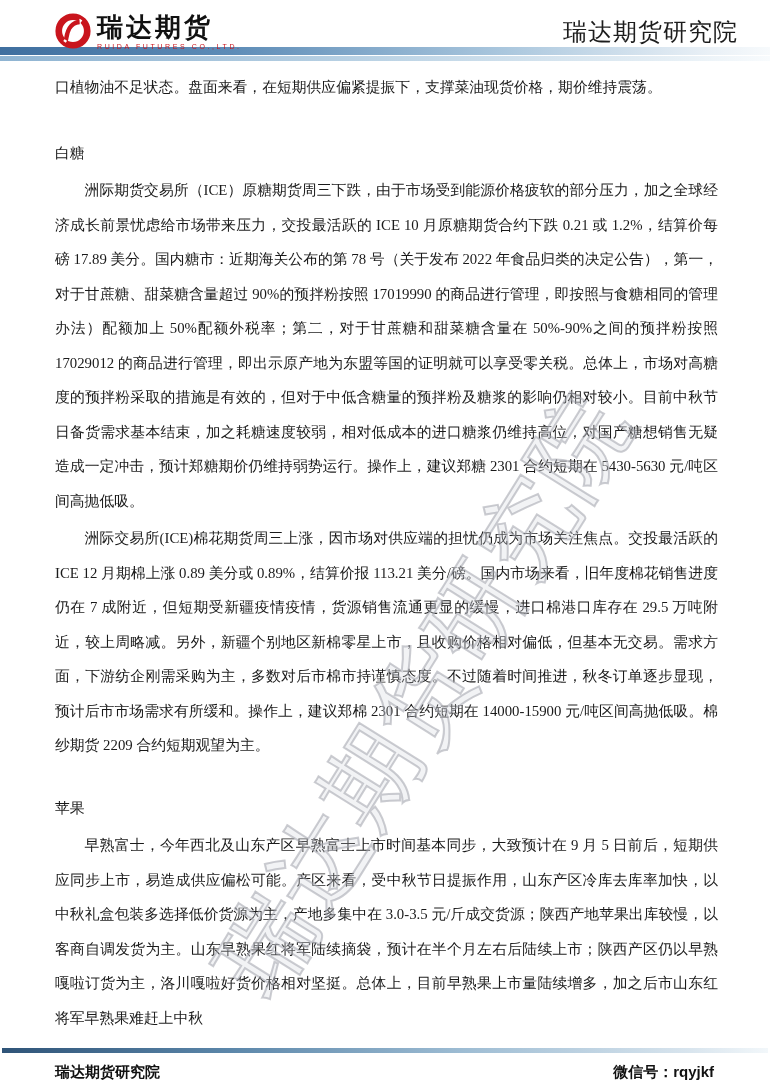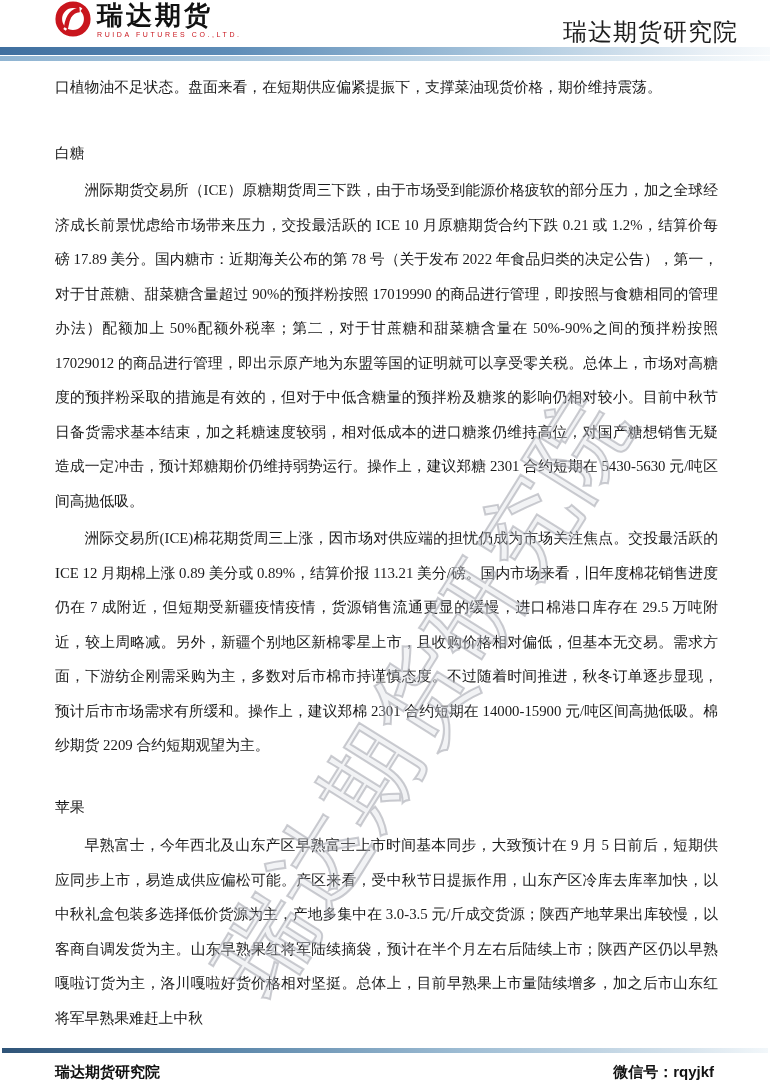--- a/index.html
+++ b/index.html
@@ -1,36 +1,36 @@
 <!DOCTYPE html>
 <html><head>
 <meta charset="utf-8">
 <style>
   * { margin:0; padding:0; box-sizing:border-box; }
   html,body { width:770px; height:1089px; background:#ffffff; overflow:hidden; }
   body { position:relative; font-family:"Liberation Serif","DejaVu Serif",serif; color:#1a1a1a; }
 
   
   .header { position:relative; height:47px; }
-  .logo-block { position:absolute; left:54px; top:0; display:flex; align-items:flex-end; }
+  .logo-block { position:absolute; left:54px; top:12px; display:flex; align-items:flex-end; }
   .logo-icon { width:38px; height:38px; margin-right:5px; }
   .brand-text { display:flex; flex-direction:column; line-height:1; }
   .brand-cn { font-family:"Liberation Sans","DejaVu Sans",sans-serif; font-weight:bold; font-size:26px; letter-spacing:3px; color:#111; margin-top:2px; }
   .brand-en { font-family:"Liberation Sans","DejaVu Sans",sans-serif; font-size:7px; letter-spacing:2.6px; color:#c9151d; margin-top:3px; }
   .header-title { position:absolute; right:32px; top:16px; font-family:"Liberation Sans","DejaVu Sans",sans-serif; font-size:24px; color:#1c1c1c; letter-spacing:1px; }
 
   .header-rule-top { height:8px; background:linear-gradient(to right,#3f6f9f 0%,#5d8cb7 30%,#a9c6dd 65%,#e9f0f6 92%,#f7fafc 100%); }
   .header-rule-bottom { height:5px; margin-top:1px; background:linear-gradient(to right,#8fb4d2 0%,#b7d0e3 45%,#e3edf4 85%,#f8fbfd 100%); }
 
   
   .content { margin-left:55px; margin-right:52px; font-size:14.8px; line-height:34.5px; text-align:justify; }
   .intro-par { margin-top:9px; }
   .section-heading { margin-top:31px; }
   .section-heading.cotton { margin-top:54px; }
-  .section-heading.apple { margin-top:28px;font-family:Liberation Mono, monospace; }
+  .section-heading.apple { margin-top:28px; }
   .section-par { margin-top:3px; text-indent:2em; }
 
   
   .watermark { position:absolute; left:425px; top:695px; transform:translate(-50%,-50%) rotate(-58deg);
     font-size:96px; letter-spacing:2px; white-space:nowrap; pointer-events:none;
     color:rgba(210,212,218,0.28); -webkit-text-stroke:2px rgba(160,163,172,0.55);
     font-family:"Liberation Serif","DejaVu Serif",serif; z-index:5; }
 
   
   .footer { position:absolute; left:0; right:0; bottom:0; height:41px; }

